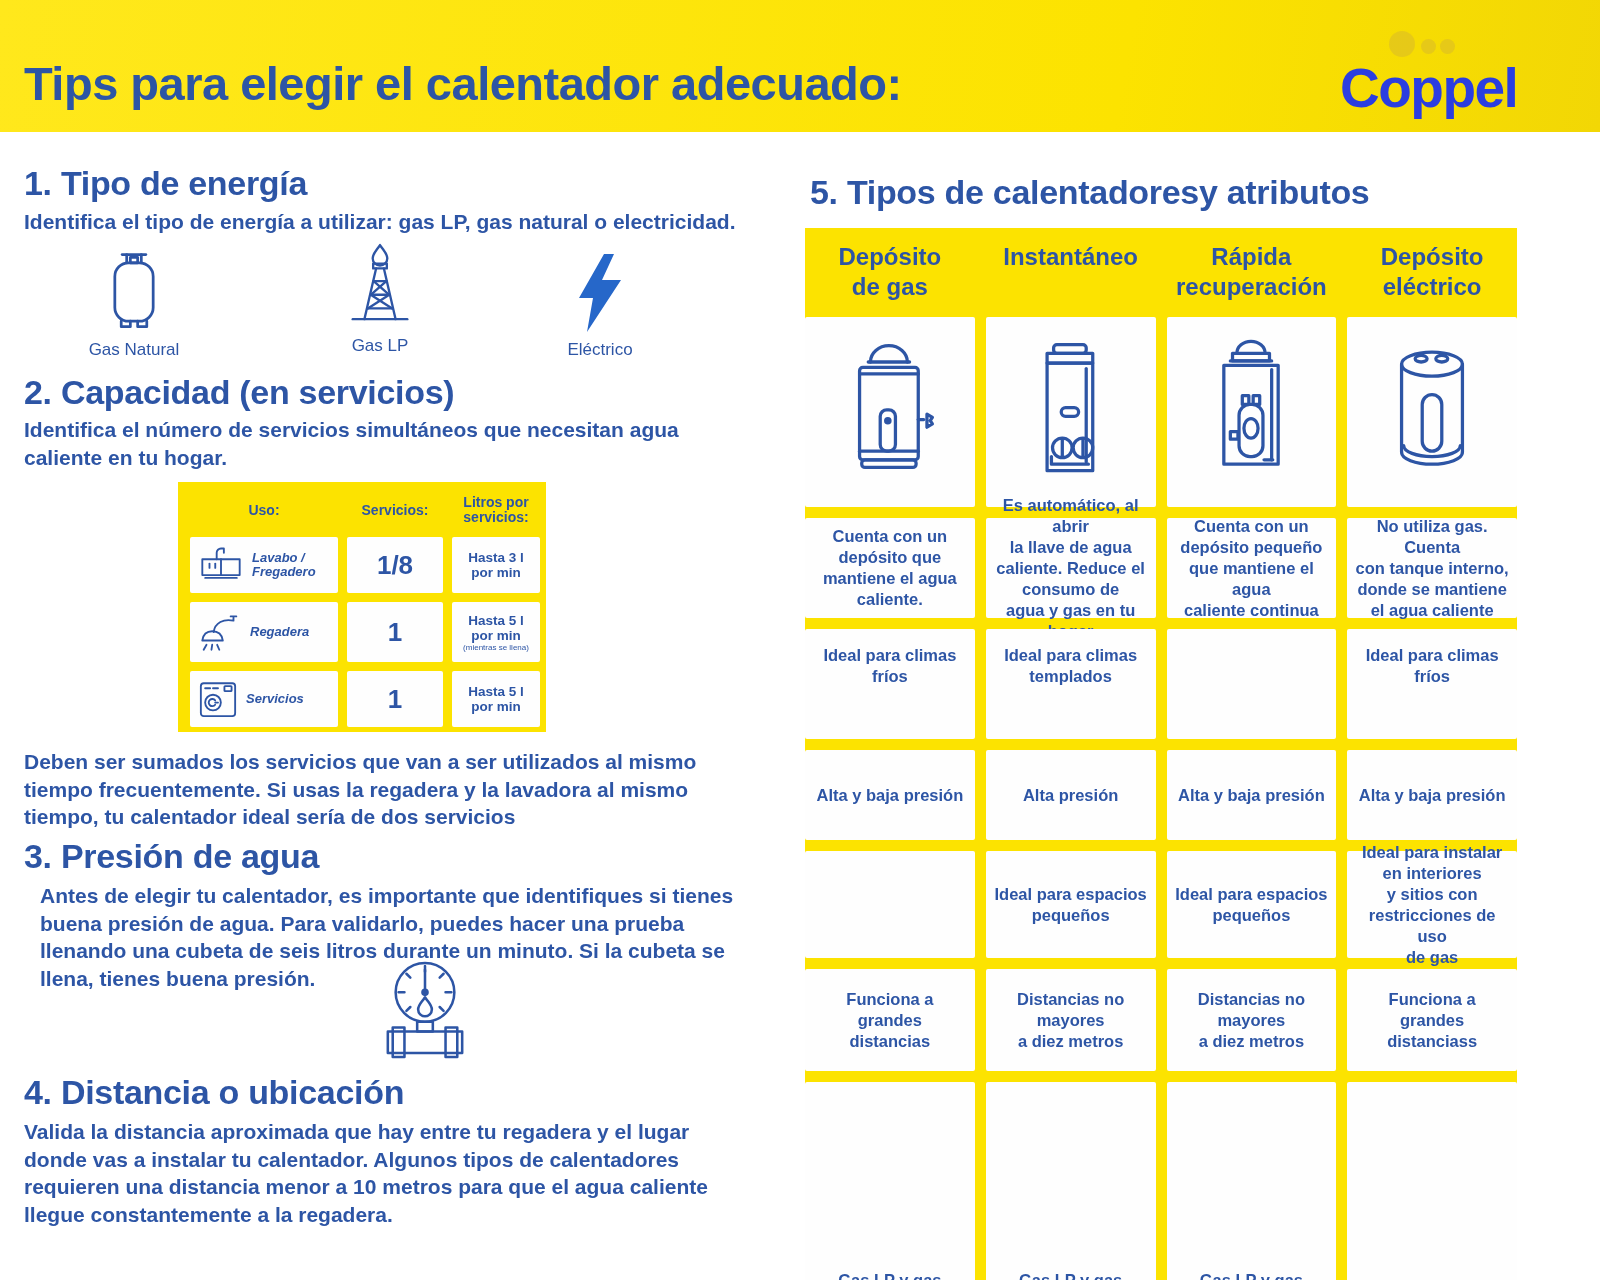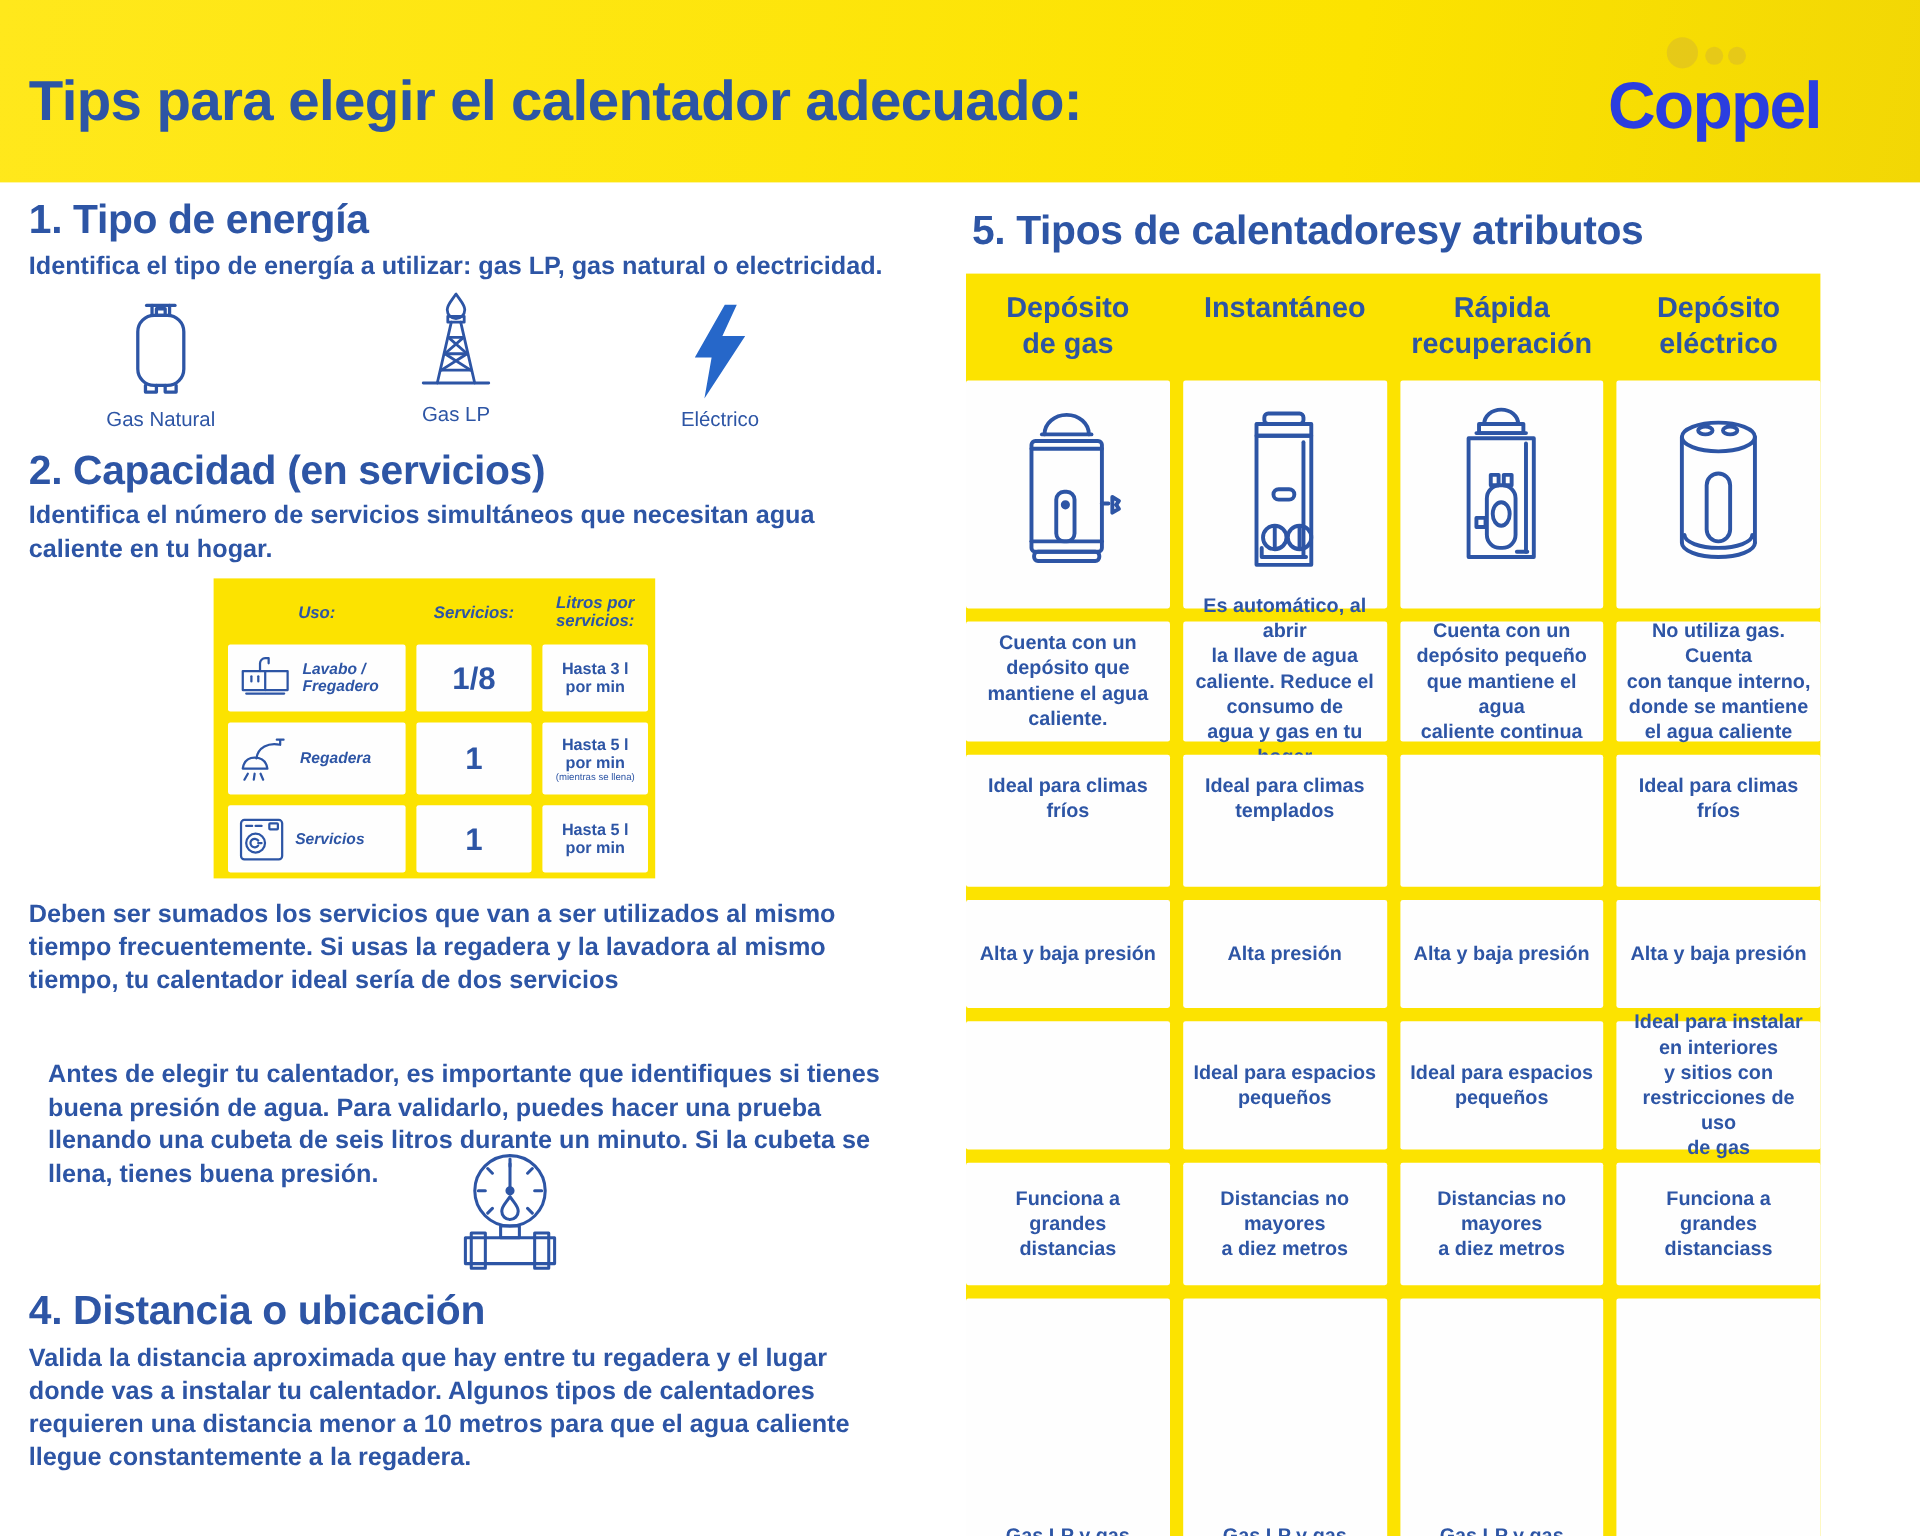--- a/index.html
+++ b/index.html
@@ -2,21 +2,21 @@
 <html><head>
 <meta charset="utf-8">
 <style>
   * { margin:0; padding:0; box-sizing:border-box; }
   html,body { width:1600px; height:1280px; background:#ffffff; overflow:hidden;
     font-family:"Liberation Sans", sans-serif; color:#2D55A5; }
   .abs { position:absolute; }
   .page { position:relative; width:1600px; height:1280px; background:#fff; }
 
   
-  .banner { left:0; top:0; width:1600px; height:152px;
+  .banner { left:0; top:0; width:1600px; height:132px;
     background:linear-gradient(100deg,#FFE81C 0%, #FCE300 70%, #F2D705 100%); }
   .main-title { left:24px; top:56px; font-size:47px; font-weight:700; letter-spacing:-0.5px; color:#2D55A5; }
   .logo { left:1318px; top:22px; width:200px; height:110px; }
   .dot { position:absolute; border-radius:50%; background:#D9B92A; opacity:.55; }
   .dot.d1 { left:71px; top:9px;  width:26px; height:26px; }
   .dot.d2 { left:103px; top:17px; width:15px; height:15px; }
   .dot.d3 { left:122px; top:17px; width:15px; height:15px; }
   .wordmark { position:absolute; left:22px; top:34px; font-size:55px; font-weight:700;
     letter-spacing:-1.5px; color:#2B3EE0; }
 
@@ -27,21 +27,21 @@
   
   .energy-fig { width:124px; text-align:center; }
   .energy-fig .icon-box { height:86px; display:flex; align-items:flex-end; justify-content:center; }
   .energy-label { margin-top:6px; font-size:17px; font-weight:400; }
 
   
   .cap-table { left:178px; top:482px; width:368px; height:250px; background:#FCE300;
     display:grid; grid-template-columns:148px 96px 88px; grid-template-rows:36px 56px 60px 56px;
     gap:9px; padding:10px 12px; }
   .cap-head { display:flex; align-items:center; justify-content:center; text-align:center;
-    font-size:14px; font-weight:700; line-height:15px;font-style:italic; }
+    font-size:14px; font-weight:700; line-height:15px; }
   .cap-cell { background:#FEFEFE; border-radius:2px; display:flex; align-items:center;
     justify-content:center; text-align:center; }
   .cap-uso { justify-content:flex-start; padding-left:8px; gap:8px; text-align:left; }
   .cap-uso .u-label { font-size:13px; font-weight:700; line-height:14px;font-style:italic; }
   .cap-num { font-size:26px; font-weight:700; }
   .cap-lit { flex-direction:column; font-size:13.5px; font-weight:700; line-height:15px; white-space:pre-line; }
   .cap-note { font-size:8px; font-weight:400; line-height:9px; }
 
   
   .types-table { left:805px; top:228px; width:712px; height:1272px; background:#FCE300;
@@ -188,20 +188,21 @@
     </div>
     <div class="cap-cell cap-num">1</div>
     <div class="cap-cell cap-lit">Hasta 5 l
 por min</div>
   </div>
 
   <p class="abs body-txt" style="left:24px; top:748px; width:780px;">Deben ser sumados los servicios que van a ser utilizados al mismo
 tiempo frecuentemente. Si usas la regadera y la lavadora al mismo
 tiempo, tu calentador ideal sería de dos servicios</p>
 
+  <h2 class="abs sec" style="left:24px; top:836px;">3. Presión de agua</h2>
   <p class="abs body-txt" style="left:40px; top:882px; width:790px;">Antes de elegir tu calentador, es importante que identifiques si tienes
 buena presión de agua. Para validarlo, puedes hacer una prueba
 llenando una cubeta de seis litros durante un minuto. Si la cubeta se
 llena, tienes buena presión.</p>
 
   <div class="abs" style="left:380px; top:952px;">
     <svg width="90" height="112" viewBox="0 0 92 112">
       <g class="stroke" stroke-width="2.6">
         <circle cx="46" cy="40" r="30"></circle>
         <path d="M46,13 v6 M65,21 l-4,4 M73,40 h-6 M65,59 l-4,-4 M27,21 l4,4 M19,40 h6 M27,59 l4,-4"></path>

